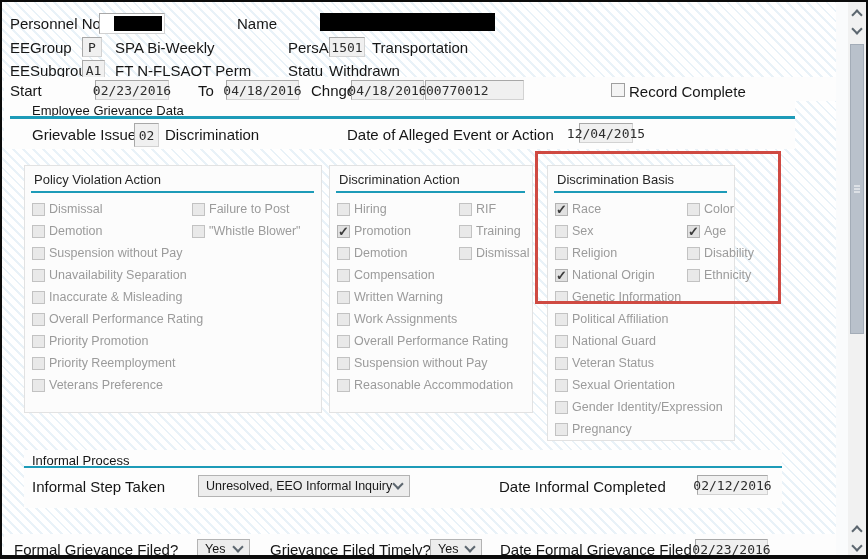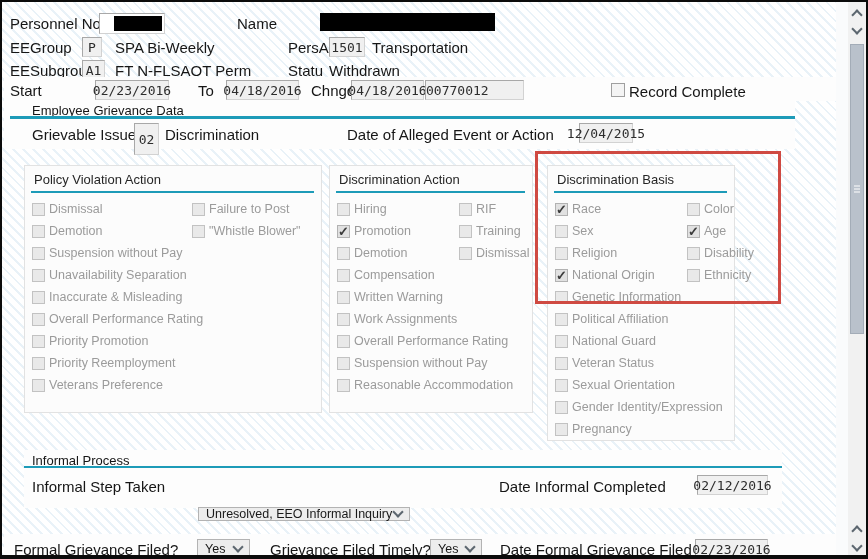--- a/index.html
+++ b/index.html
@@ -92,21 +92,21 @@
   <div class="fld alignleft" style="left:423px;top:78px;width:99px;height:20px;">00770012</div>
 
   <span class="rc-cbx" style="left:609px;top:81px;"></span>
   <span class="lbl" style="left:627px;top:82px;">Record Complete</span>
 
   <div class="band" style="left:2px;top:99px;width:791px;height:48px;"></div>
   <span class="sechead" style="left:30px;top:101px;">Employee Grievance Data</span>
   <div class="tealline" style="left:8px;top:114px;width:785px;"></div>
 
   <span class="lbl" style="left:30px;top:125px;">Grievable Issue</span>
-  <div class="fld" style="left:132px;top:121px;width:25px;height:32px;">02</div>
+  <div class="fld" style="left:132px;top:121px;width:25px;height:24px;">02</div>
   <span class="lbl" style="left:163px;top:125px;">Discrimination</span>
   <span class="lbl" style="left:345px;top:125px;">Date of Alleged Event or Action</span>
   <div class="fld" style="left:577px;top:121px;width:54px;height:20px;">12/04/2015</div>
 
   <div class="groupbox g-pva" style="left:22px;top:163px;width:298px;height:248px;">
     <div class="grouptitle">Policy Violation Action</div>
     <div class="groupline"></div>
     <div>
         <div class="cb-row">
           <span class="cb-item col-left">
@@ -335,21 +335,21 @@
       </div>
   </div>
 
   <div class="redbox" style="left:533px;top:149px;width:240px;height:147px;"></div>
 
   <div class="band" style="left:22px;top:448px;width:758px;height:58px;"></div>
   <span class="sechead" style="left:30px;top:451px;text-align:right;">Informal Process</span>
   <div class="tealline" style="left:22px;top:464px;width:758px;height:2px;"></div>
 
   <span class="lbl" style="left:30px;top:477px;">Informal Step Taken</span>
-  <div class="dd" style="left:196px;top:473px;width:212px;height:14px;margin-top:32px;">
+  <div class="dd" style="left:196px;top:473px;width:212px;height:22px;">
     <span>Unresolved, EEO Informal Inquiry</span>
     <span class="chev-down"></span>
   </div>
   <span class="lbl" style="left:497px;top:477px;">Date Informal Completed</span>
   <div class="fld" style="left:695px;top:473px;width:71px;height:20px;">02/12/2016</div>
 
   <div class="band" style="left:2px;top:532px;width:843px;height:23px;"></div>
   <span class="lbl" style="left:12px;top:540px;">Formal Grievance Filed?</span>
   <div class="dd" style="left:195px;top:537px;width:53px;height:20px;">
     <span>Yes</span>

